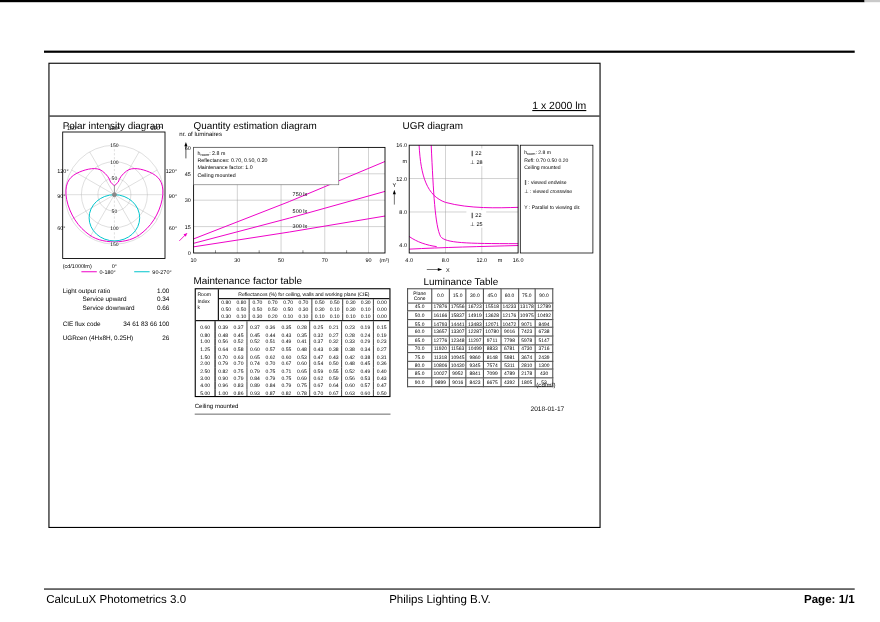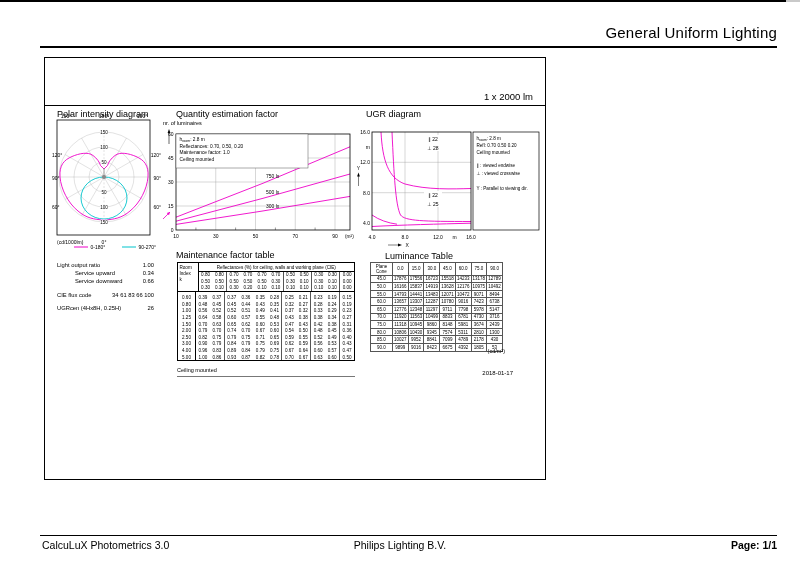--- a/index.html
+++ b/index.html
@@ -13,21 +13,21 @@
   .hdr-title{top:24px;right:23px;font-size:15px;letter-spacing:0.2px;}
   .hdr-rule{top:46px;left:40px;width:737px;border-top:2px solid #000;}
   
   .ftr-rule{top:535px;left:40px;width:737px;border-top:1.5px solid #000;}
   .ftr-left{top:539px;left:42px;font-size:10.5px;}
   .ftr-center{top:539px;left:0;width:800px;text-align:center;font-size:10.5px;}
   .ftr-right{top:539px;right:23px;font-size:10.5px;font-weight:bold;}
   
   .mainbox{top:57px;left:44px;width:500px;height:421px;border:1px solid #000;}
   .prod-title{top:5px;left:0;width:100%;text-align:center;font-size:12.5px;font-weight:bold;}
-  .lamp-config{top:33px;right:12px;font-size:9.5px;}
+  .lamp-config{top:33px;right:12px;font-size:9.5px;text-decoration:underline;}
   .top-rule{top:47px;left:0;width:100%;border-top:1px solid #000;}
   .sec-title{font-size:9px;}
   
   .polar-title{left:12px;top:51px;}
   .polar-svg{left:7px;top:54px;}
   .metrics{left:12px;top:203px;width:97px;font-size:5.8px;line-height:8.2px;}
   .mrow{display:flex;justify-content:space-between;}
   .mrow .lbl.ind{padding-left:18px;}
   .mrow.gap{margin-top:5px;}
   
@@ -67,21 +67,20 @@
   .ringlbl{paint-order:stroke;stroke:#fff;stroke-width:1px;}
 </style>
 </head>
 <body>
 
 <div id="page">
 
   <div class="abs topbar"></div>
   <div class="abs topbar-end"></div>
 
-  <div class="abs hdr-title">General Uniform Lighting</div>
   <div class="abs hdr-rule"></div>
 
   <div class="abs mainbox">
 
     <div class="abs lamp-config">1 x 2000 lm</div>
     <div class="abs top-rule"></div>
 
     <div class="abs sec-title polar-title">Polar intensity diagram</div>
 
     <svg class="abs polar-svg" width="124" height="142" viewBox="0 0 124 142">
@@ -152,21 +151,21 @@
       <div class="mrow gap">
         <span class="lbl">CIE flux code</span>
         <span class="val">34 61 83 66 100</span>
       </div>
       <div class="mrow gap">
         <span class="lbl">UGRcen (4Hx8H, 0.25H)</span>
         <span class="val">26</span>
       </div>
     </div>
 
-    <div class="abs sec-title qe-title">Quantity estimation factor</div>
+    <div class="abs sec-title qe-title">Quantity estimation diagram</div>
     <div class="abs qe-ylabel">nr. of luminaires</div>
 
     <svg class="abs qe-svg" width="200" height="118" viewBox="0 0 200 118">
       <g stroke="#999" stroke-width="0.4">
         <line x1="57.75" y1="8" x2="57.75" y2="104"></line>
           <line x1="97.5" y1="8" x2="97.5" y2="104"></line>
         <line x1="137.25" y1="8" x2="137.25" y2="104"></line>
           <line x1="177" y1="8" x2="177" y2="104"></line>
         <line x1="18" y1="32" x2="192" y2="32"></line>
           <line x1="18" y1="56" x2="192" y2="56"></line>

